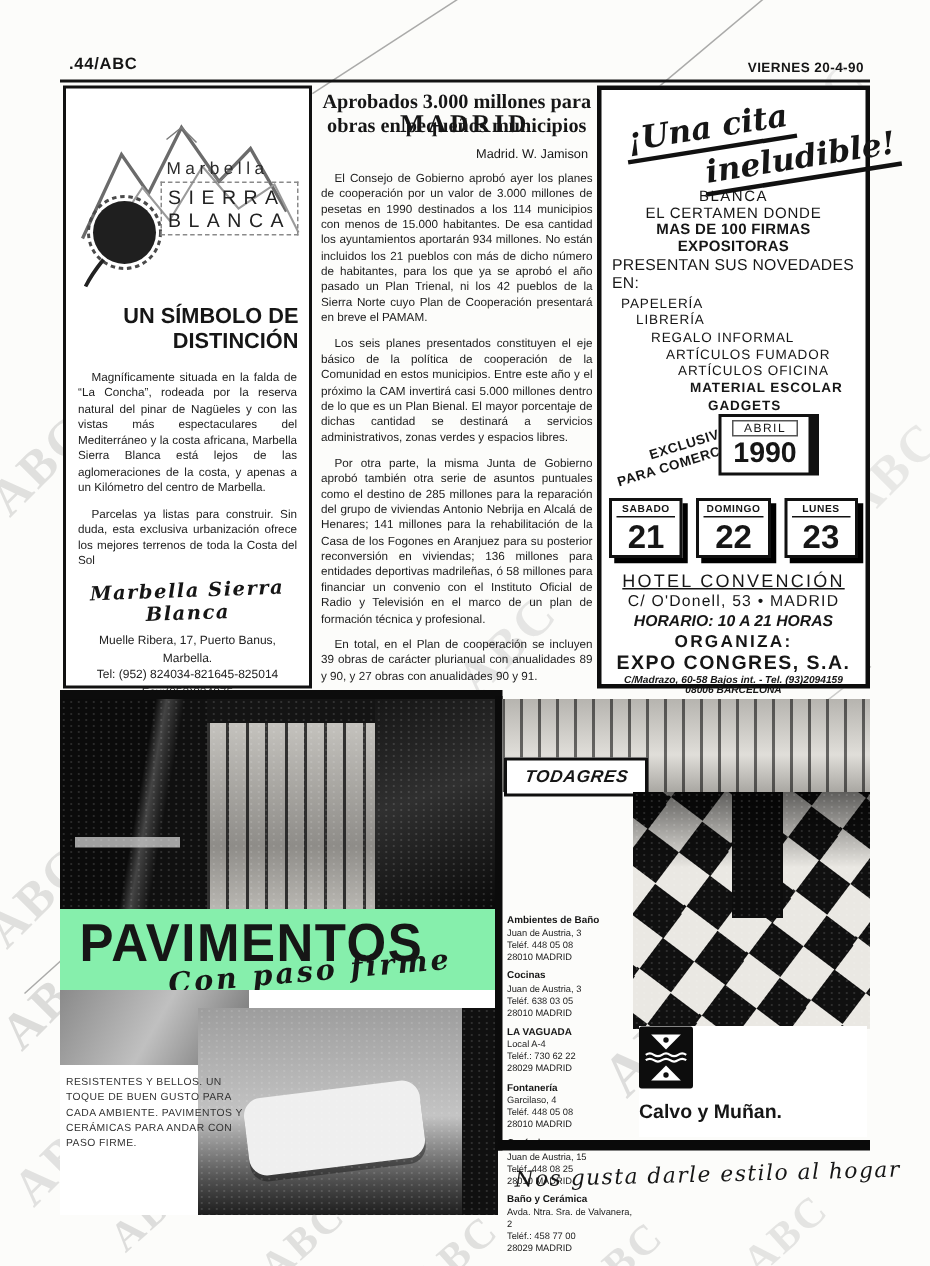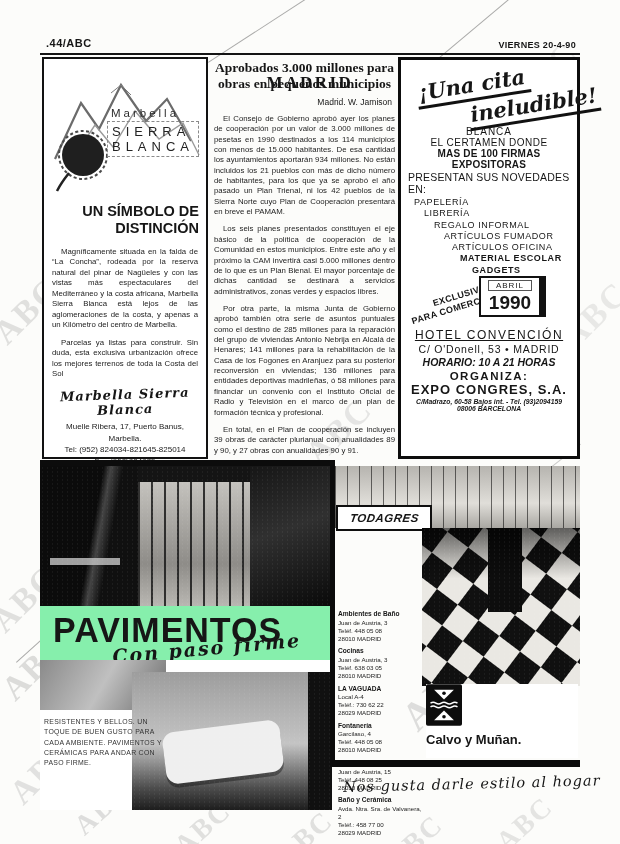--- a/index.html
+++ b/index.html
@@ -201,20 +201,34 @@
     <div class="expa-row">
       <div class="stamp">
         <div>EXCLUSIVO</div>
         <div>PARA COMERCIANTES</div>
       </div>
       <div class="month">
         <span class="month-name">ABRIL</span>
         <div class="month-year">1990</div>
       </div>
     </div>
+    <div class="days">
+      <div class="day">
+        <div class="day-name">SABADO</div>
+        <div class="day-num">21</div>
+      </div>
+      <div class="day">
+        <div class="day-name">DOMINGO</div>
+        <div class="day-num">22</div>
+      </div>
+      <div class="day">
+        <div class="day-name">LUNES</div>
+        <div class="day-num">23</div>
+      </div>
+    </div>
     <div class="venue">HOTEL CONVENCIÓN</div>
     <div class="venue-addr">C/ O'Donell, 53 • MADRID</div>
     <div class="hours">HORARIO: 10 A 21 HORAS</div>
     <div class="organiza">ORGANIZA:</div>
     <div class="organizer">EXPO CONGRES, S.A.</div>
     <div class="org-addr">C/Madrazo, 60-58 Bajos int. - Tel. (93)2094159</div>
     <div class="org-city">08006 BARCELONA</div>
   </div>
 
   <div class="pav">

